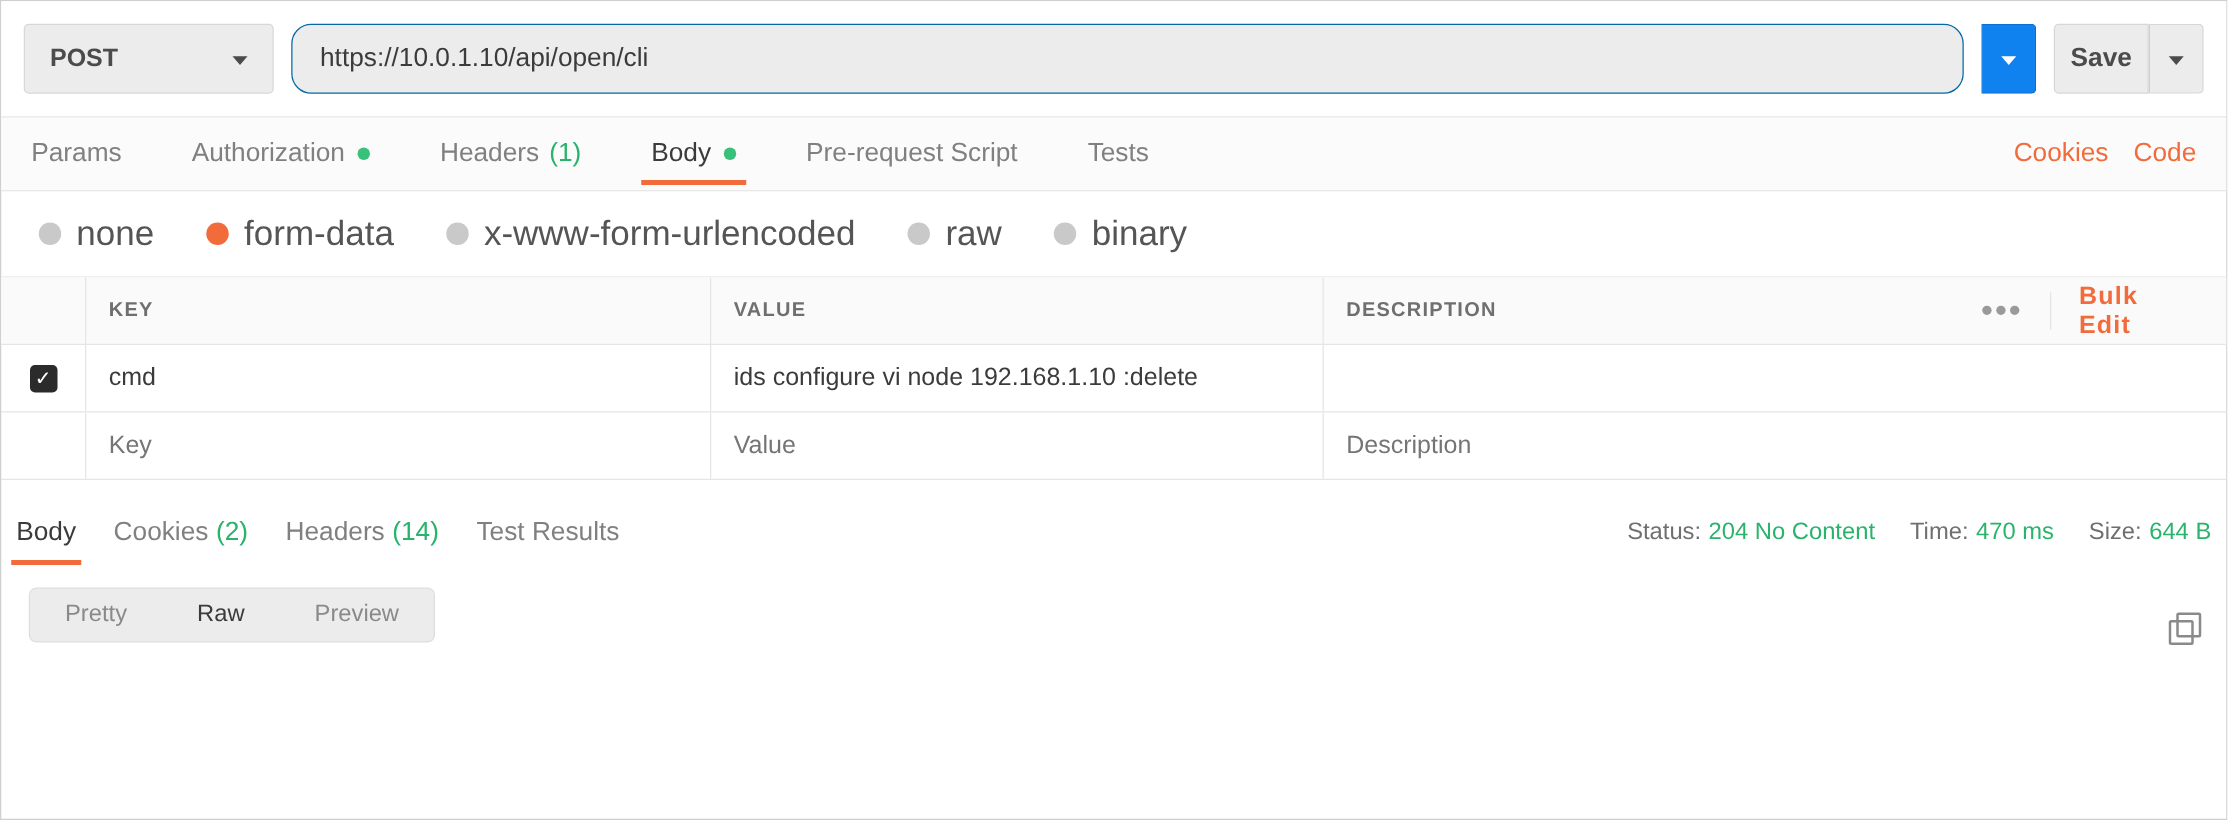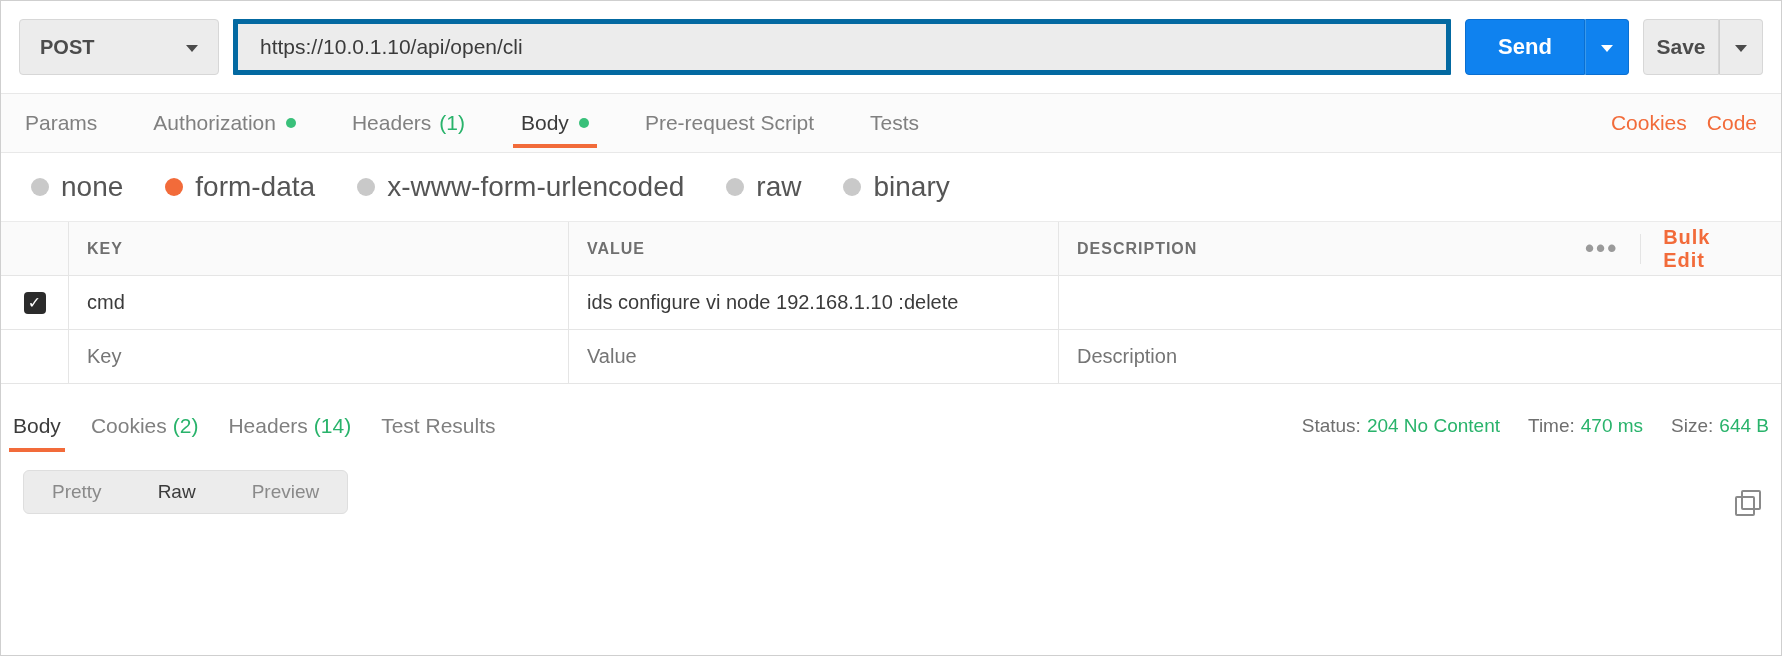--- a/index.html
+++ b/index.html
@@ -39,22 +39,22 @@
     padding: 0 20px;
     font-weight: 700;
     font-size: 20px;
     color: #4b4b4b;
     cursor: pointer;
   }
   .url-input {
     flex: 1;
     height: 56px;
     background: #ececec;
-    border: 5px solid #0369a1;
-    border-radius: 1px;
+    border: 1px solid #0369a1;
+    border-radius: 16px;
     padding: 0 22px;
     font-size: 21px;
     color: #3b3b3b;
   }
   .btn-split {
     display: flex;
     height: 56px;
   }
   .btn-split > div {
     display: flex; align-items: center; justify-content: center;
@@ -182,21 +182,20 @@
 
 <div class="app">
 
   <div class="topbar">
     <div class="method-select">
       <span>POST</span>
       <span class="caret-down"></span>
     </div>
     <input class="url-input" value="https://10.0.1.10/api/open/cli" style="">
     <div class="btn-split btn-send">
-      <div class="main">Send</div>
       <div class="drop">
           <span class="caret-down"></span>
         </div>
     </div>
     <div class="btn-split btn-save">
       <div class="main">Save</div>
       <div class="drop">
           <span class="caret-down"></span>
         </div>
     </div>

